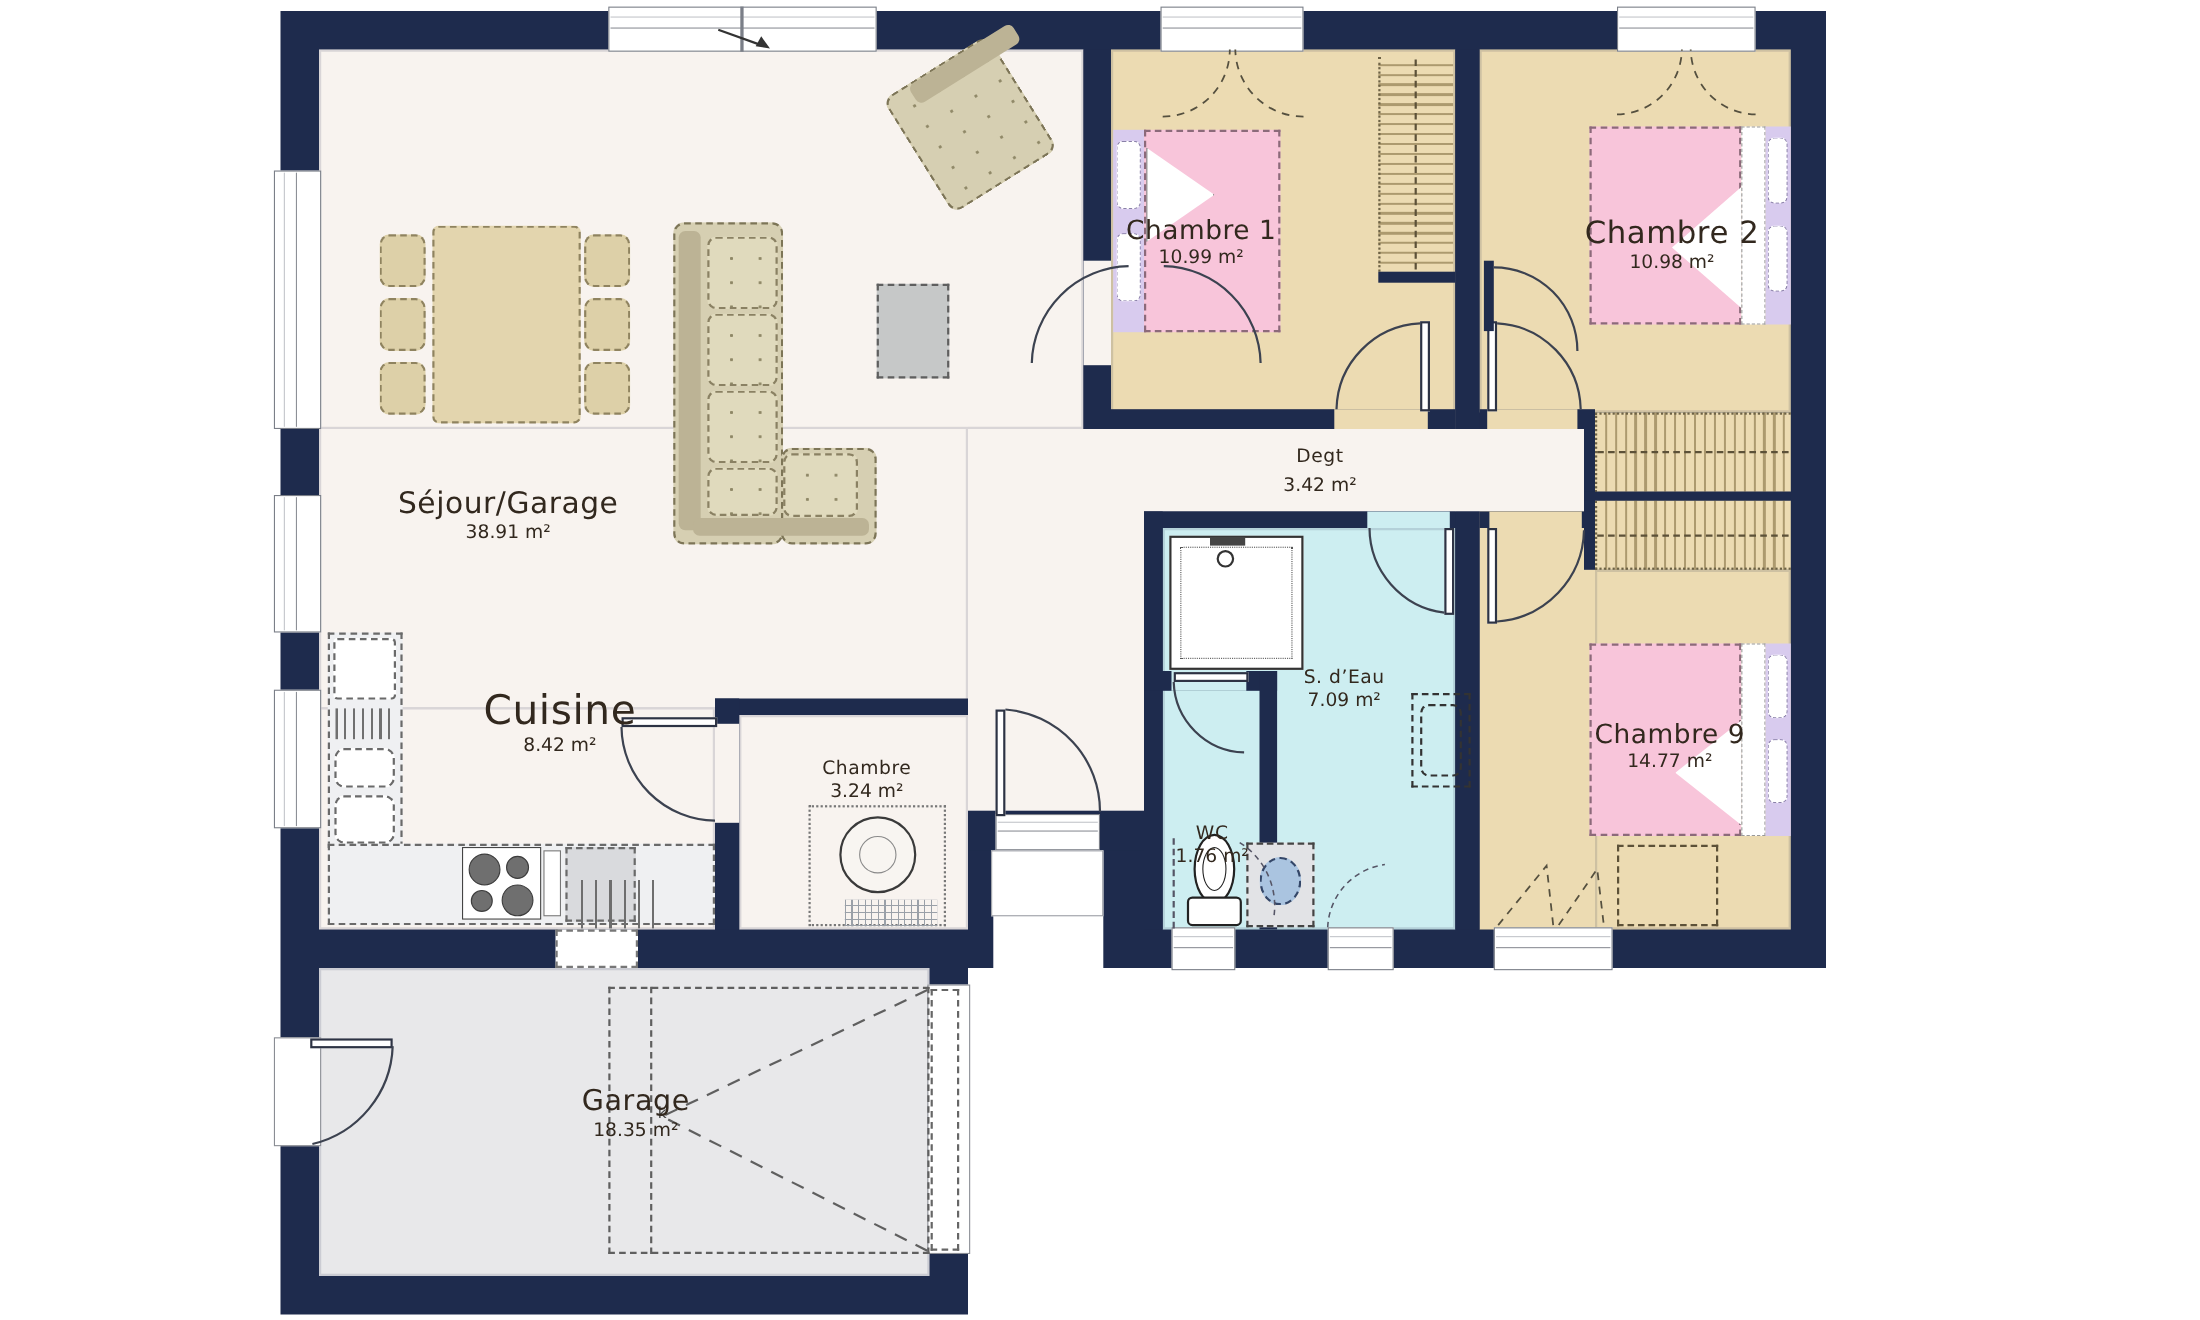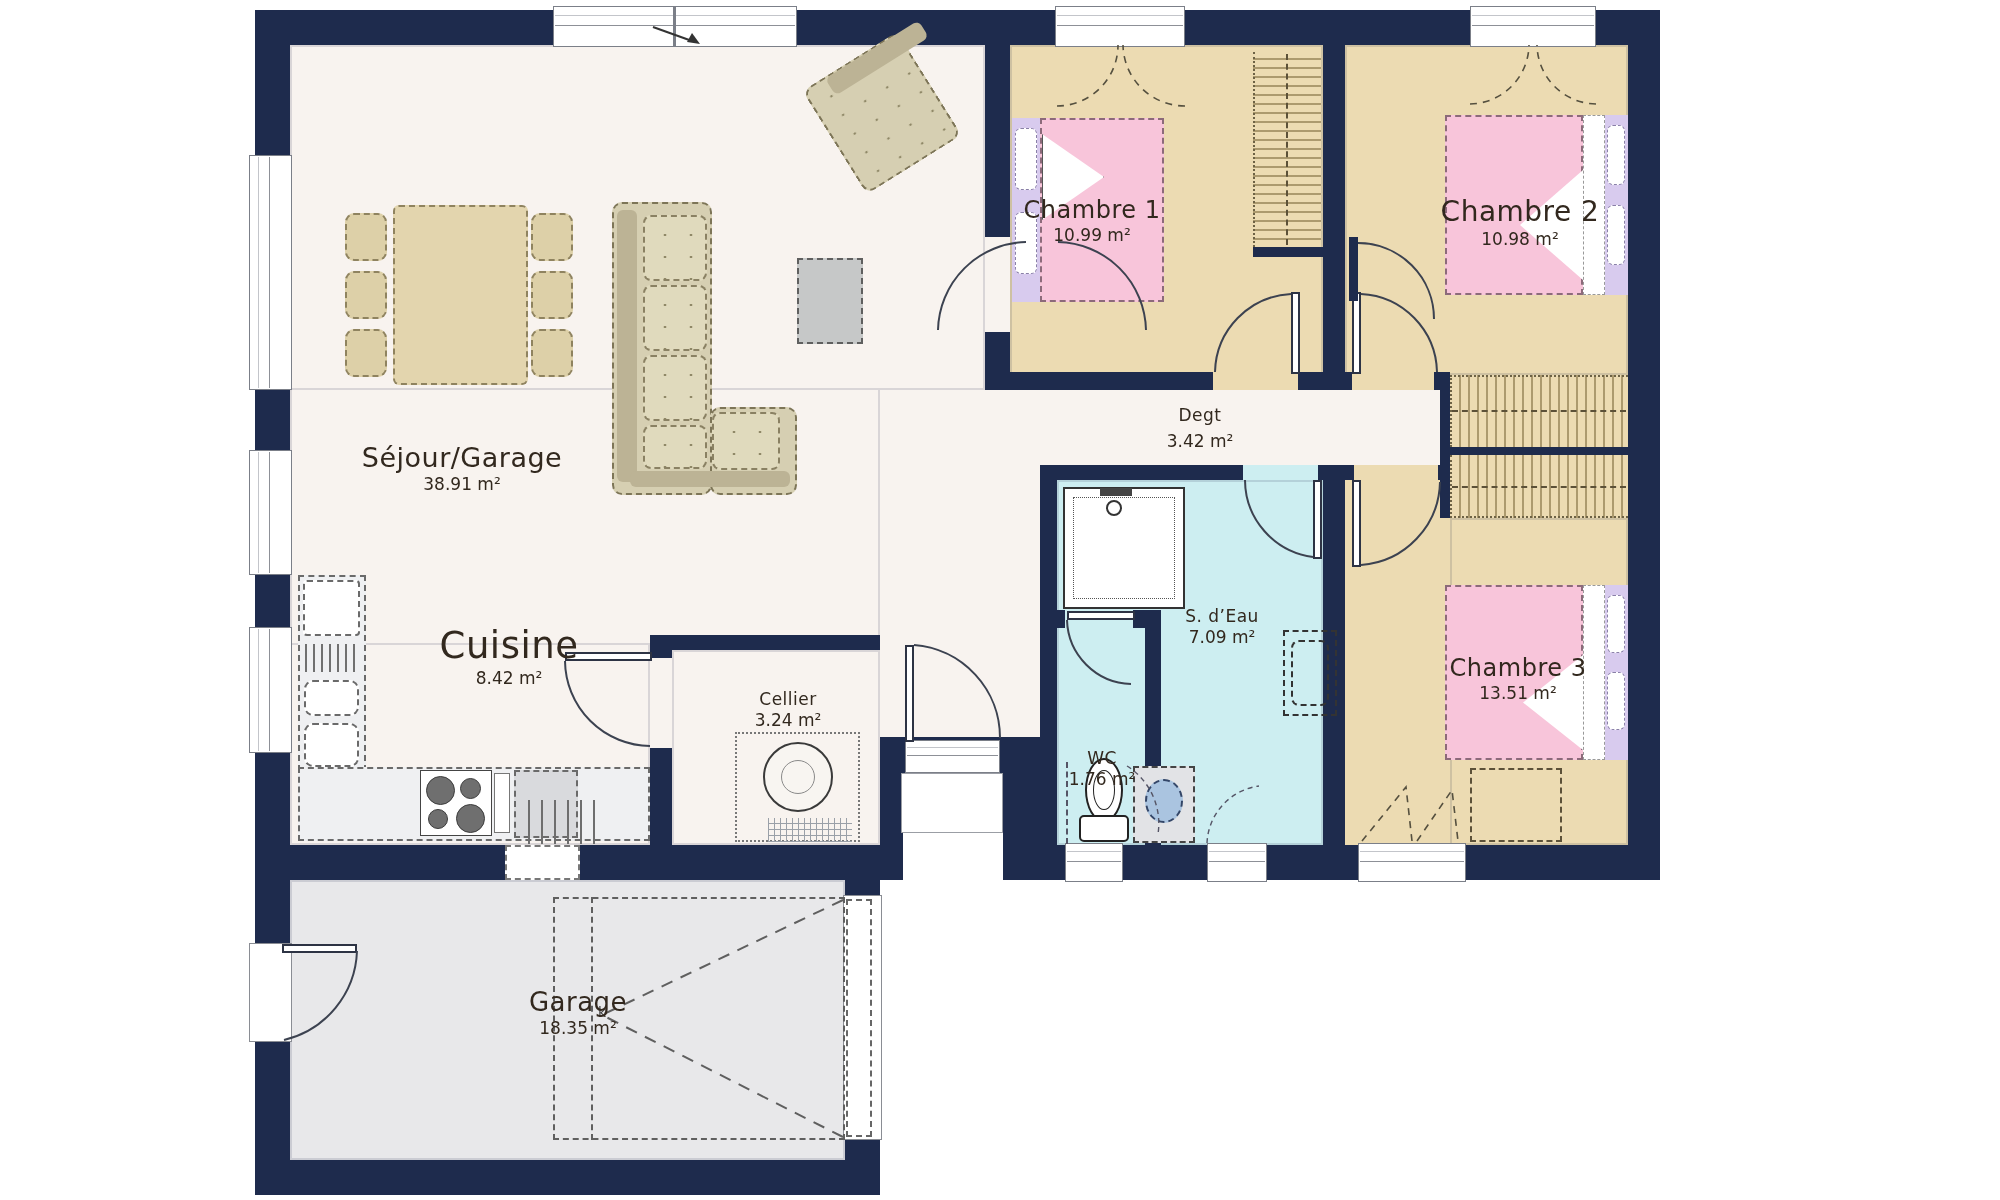--- a/index.html
+++ b/index.html
@@ -226,38 +226,38 @@
 
 <div class="label" style="left:462px;top:468px">
   <span class="nm" style="font-size:27px">Séjour/Garage</span>
   <span class="ar">38.91 m²</span>
 </div>
 <div class="label" style="left:509px;top:656px">
   <span class="nm" style="font-size:37px">Cuisine</span>
   <span class="ar">8.42 m²</span>
 </div>
 <div class="label" style="left:788px;top:709px">
-  <span class="nm">Cellier</span>
+  <span class="nm">Chambre</span>
   <span class="ar">3.24 m²</span>
 </div>
 <div class="label" style="left:578px;top:1012px">
   <span class="nm" style="font-size:26px">Garage</span>
   <span class="ar">18.35 m²</span>
 </div>
 <div class="label" style="left:1092px;top:220px">
   <span class="nm" style="font-size:24px">Chambre 1</span>
   <span class="ar">10.99 m²</span>
 </div>
 <div class="label" style="left:1520px;top:222px">
   <span class="nm" style="font-size:28px">Chambre 2</span>
   <span class="ar">10.98 m²</span>
 </div>
 <div class="label" style="left:1518px;top:678px">
-  <span class="nm" style="font-size:24px">Chambre 3</span>
-  <span class="ar">13.51 m²</span>
+  <span class="nm" style="font-size:24px">Chambre 9</span>
+  <span class="ar">14.77 m²</span>
 </div>
 <div class="label" style="left:1200px;top:428px">
   <span class="nm">Degt</span>
   <span class="ar" style="margin-top:6px">3.42 m²</span>
 </div>
 <div class="label" style="left:1222px;top:626px">
   <span class="nm">S. d’Eau</span>
   <span class="ar">7.09 m²</span>
 </div>
 <div class="label" style="left:1102px;top:768px">

